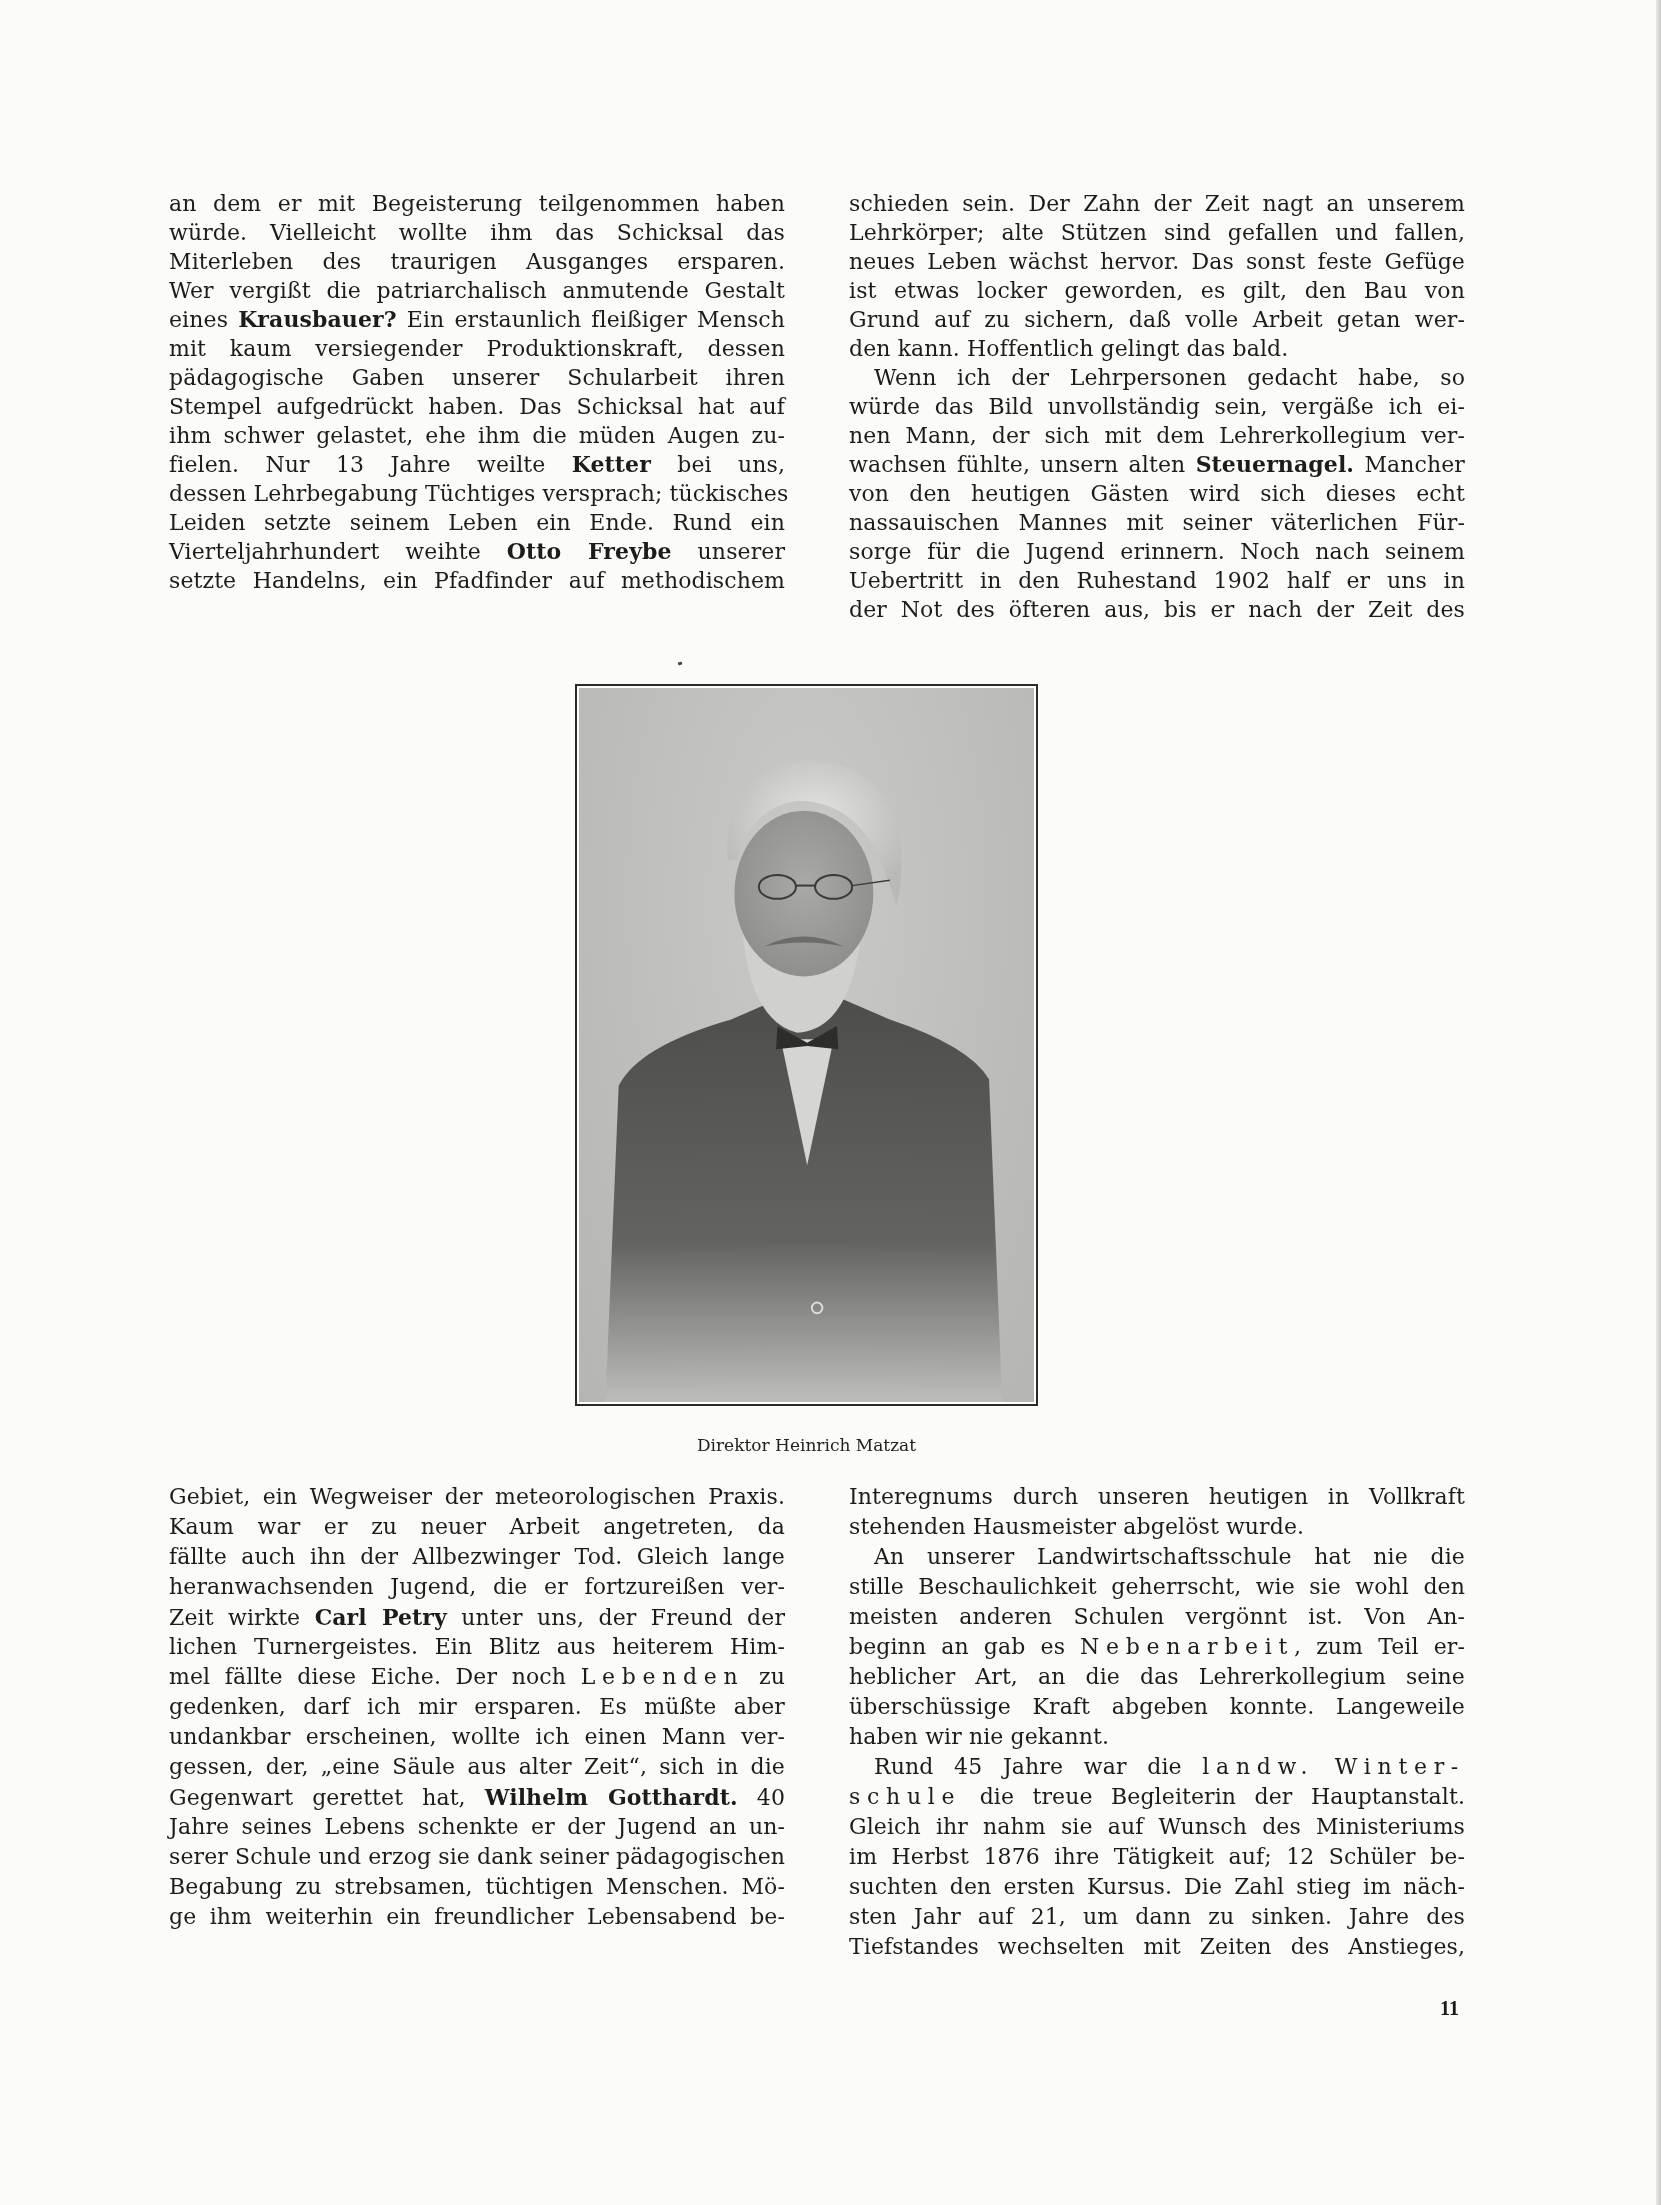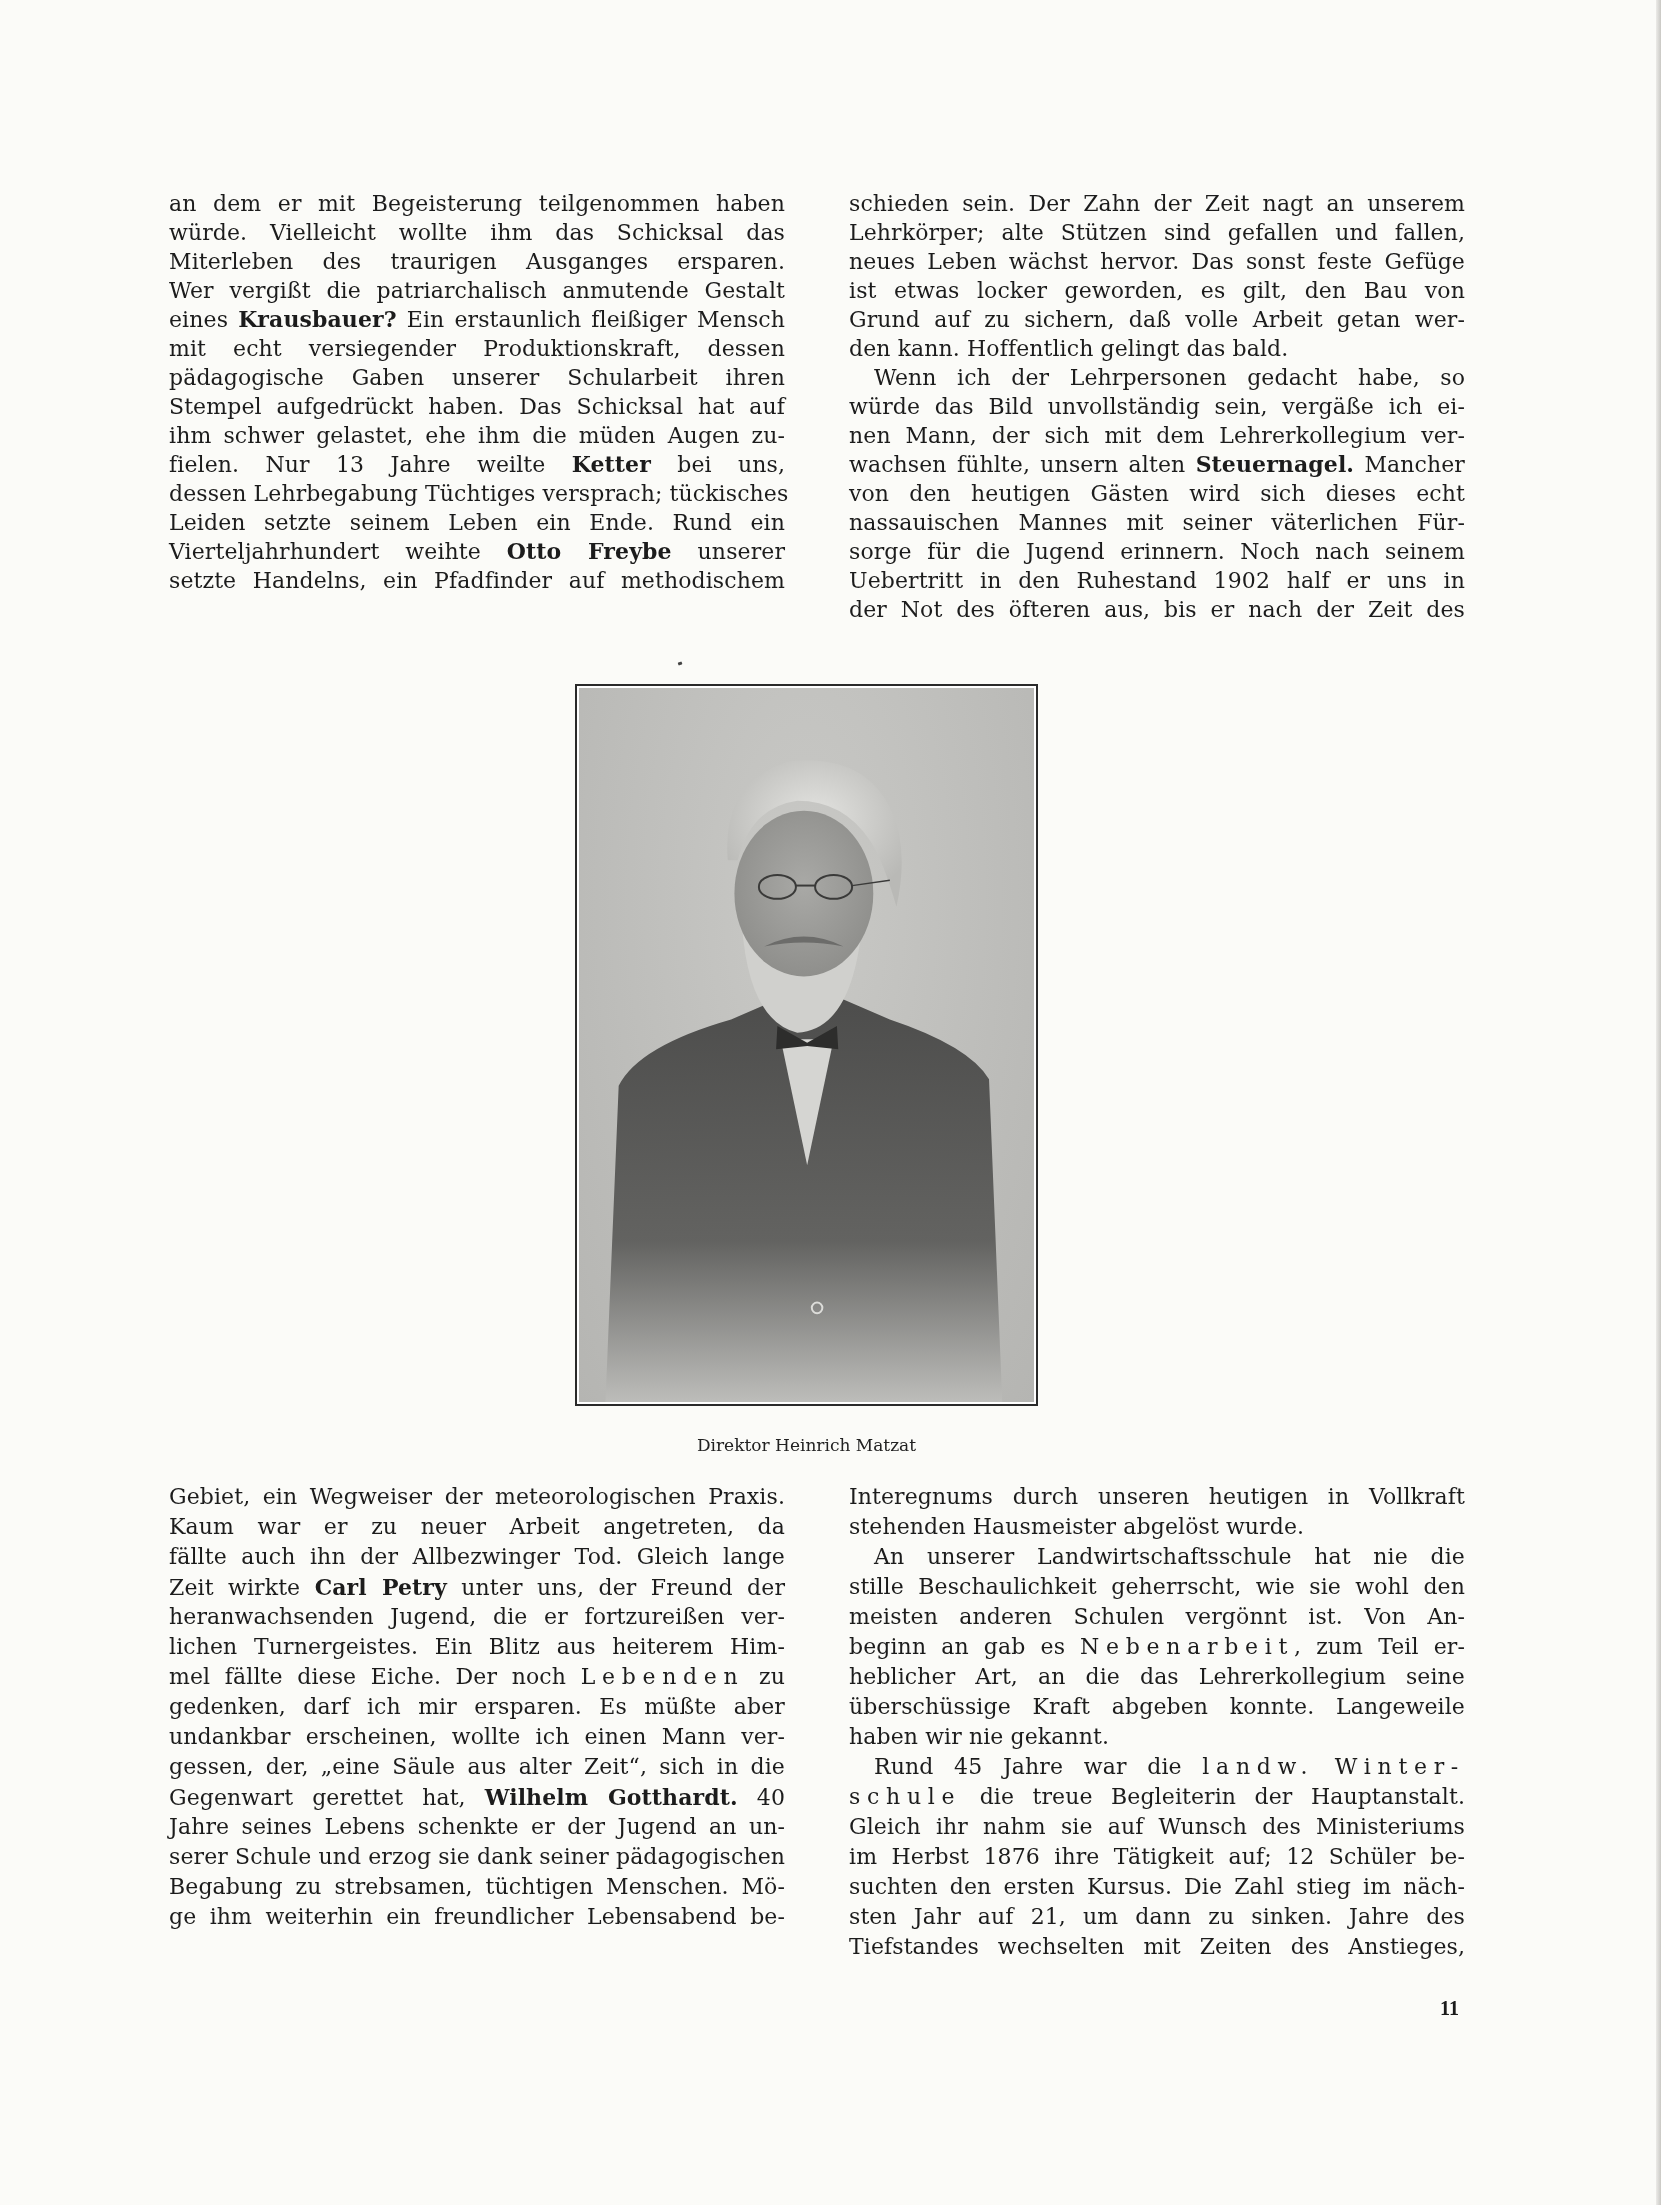--- a/index.html
+++ b/index.html
@@ -61,21 +61,21 @@
 <body>
 
 <div class="edge-strip"></div>
 
 <div class="col col-top" id="col-top-left">
     <span class="line">an dem er mit Begeisterung teilgenommen haben</span>
     <span class="line">würde. Vielleicht wollte ihm das Schicksal das</span>
     <span class="line">Miterleben des traurigen Ausganges ersparen.</span>
     <span class="line">Wer vergißt die patriarchalisch anmutende Gestalt</span>
     <span class="line">eines <span class="b">Krausbauer?</span> Ein erstaunlich fleißiger Mensch</span>
-    <span class="line">mit echt versiegender Produktionskraft, dessen</span>
+    <span class="line">mit kaum versiegender Produktionskraft, dessen</span>
     <span class="line">pädagogische Gaben unserer Schularbeit ihren</span>
     <span class="line">Stempel aufgedrückt haben. Das Schicksal hat auf</span>
     <span class="line">ihm schwer gelastet, ehe ihm die müden Augen zu-</span>
     <span class="line">fielen. Nur 13 Jahre weilte <span class="b">Ketter</span> bei uns,</span>
     <span class="line">dessen Lehrbegabung Tüchtiges versprach; tückisches</span>
     <span class="line">Leiden setzte seinem Leben ein Ende. Rund ein</span>
     <span class="line">Vierteljahrhundert weihte <span class="b">Otto Freybe</span> unserer</span>
     <span class="line">setzte Handelns, ein Pfadfinder auf methodischem</span>
   </div>
 <div class="col col-top" id="col-top-right">
@@ -140,22 +140,22 @@
     </svg>
   </div>
 </div>
 
 <div class="caption">Direktor Heinrich Matzat</div>
 
 <div class="col col-bottom" id="col-bot-left">
     <span class="line">Gebiet, ein Wegweiser der meteorologischen Praxis.</span>
     <span class="line">Kaum war er zu neuer Arbeit angetreten, da</span>
     <span class="line">fällte auch ihn der Allbezwinger Tod. Gleich lange</span>
+    <span class="line">heranwachsenden Jugend, die er fortzureißen ver-</span>
     <span class="line">Zeit wirkte <span class="b">Carl Petry</span> unter uns, der Freund der</span>
-    <span class="line">heranwachsenden Jugend, die er fortzureißen ver-</span>
     <span class="line">lichen Turnergeistes. Ein Blitz aus heiterem Him-</span>
     <span class="line">mel fällte diese Eiche. Der noch <span class="sp">Lebenden</span> zu</span>
     <span class="line">gedenken, darf ich mir ersparen. Es müßte aber</span>
     <span class="line">undankbar erscheinen, wollte ich einen Mann ver-</span>
     <span class="line">gessen, der, „eine Säule aus alter Zeit“, sich in die</span>
     <span class="line">Gegenwart gerettet hat, <span class="b">Wilhelm Gotthardt.</span> 40</span>
     <span class="line">Jahre seines Lebens schenkte er der Jugend an un-</span>
     <span class="line">serer Schule und erzog sie dank seiner pädagogischen</span>
     <span class="line">Begabung zu strebsamen, tüchtigen Menschen. Mö-</span>
     <span class="line">ge ihm weiterhin ein freundlicher Lebensabend be-</span>

